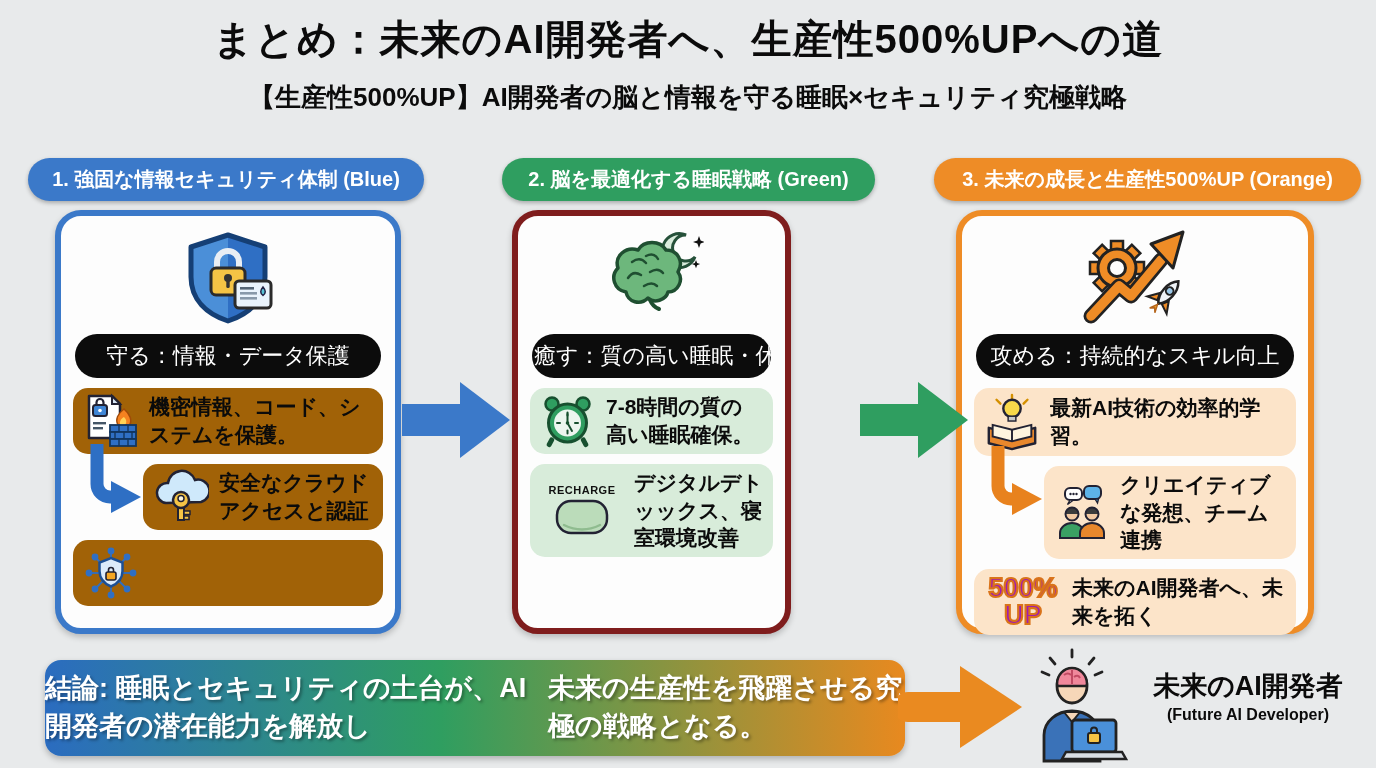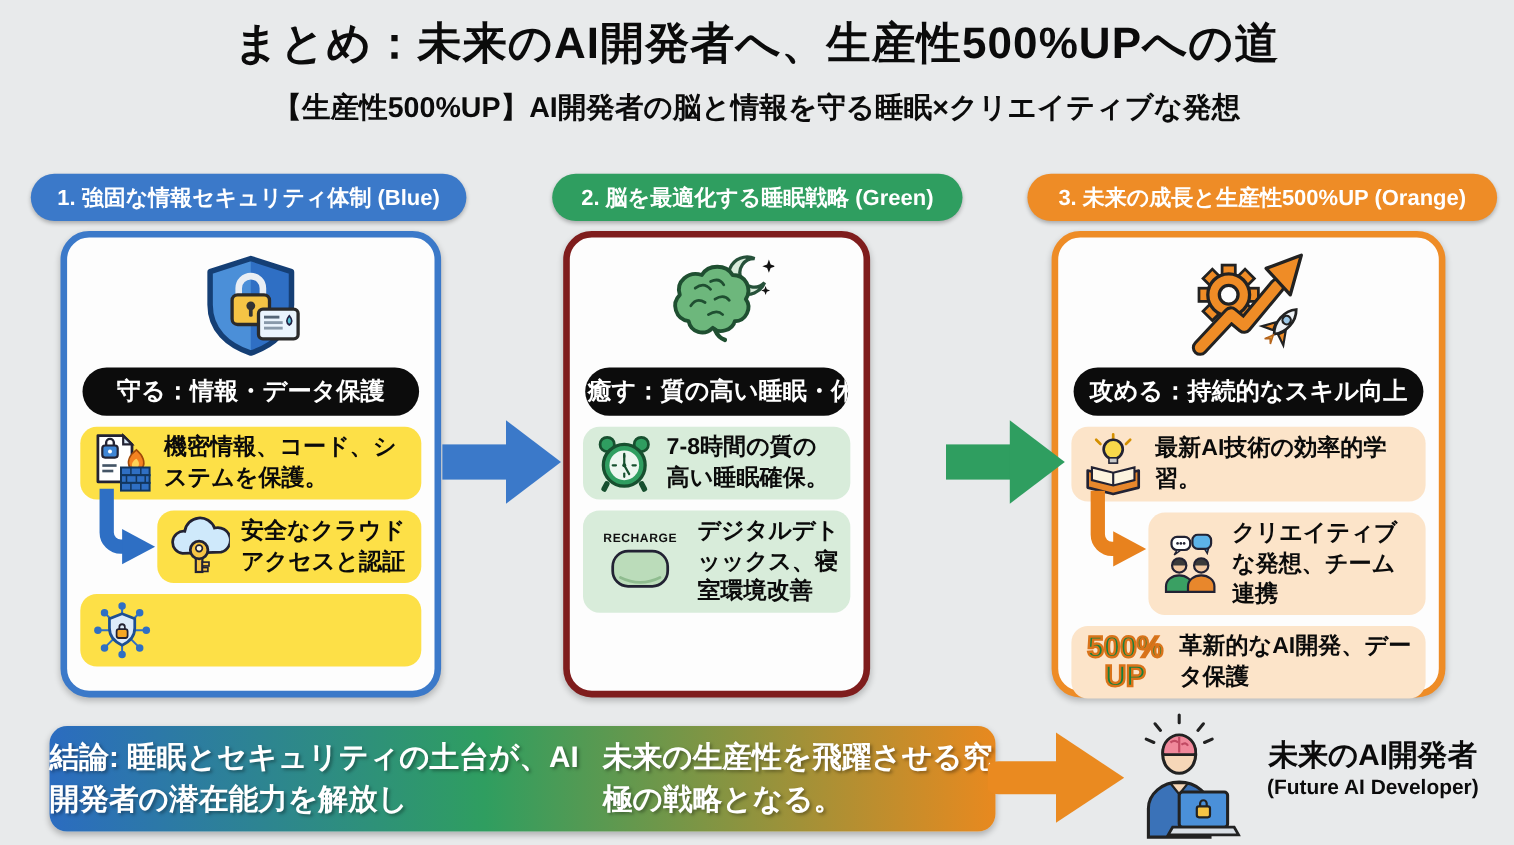--- a/index.html
+++ b/index.html
@@ -31,66 +31,66 @@
   .panel {
     position:absolute; top:210px; height:424px;
     background:#fdfdfd; border-radius:26px; padding:6px 12px;
     box-shadow:0 3px 6px rgba(0,0,0,.22);
   }
   .panel-blue   { left:55px;  width:346px; border:6px solid #3b79c9; }
   .panel-green  { left:512px; width:279px; border:6px solid #7f1d1d; }
   .panel-orange { left:956px; width:358px; border:6px solid #ee8c26; }
   .main-icon-wrap { height:112px; display:flex; align-items:center; justify-content:center; }
   .banner {
-    background:#0c0c0c; color:#fff; font-weight:bold; font-size:22px;
+    background:#0c0c0c; color:#fff; font-weight:normal; font-size:22px;
     border-radius:22px; text-align:center; padding:7px 2px; margin:0 2px 10px;
     white-space:nowrap; overflow:hidden;
   }
   .item {
     border-radius:15px; display:flex; align-items:center; gap:10px;
     padding:5px 10px; min-height:66px; margin-bottom:10px;
   }
-  .blue-bg   { background:#fde047; }
+  .blue-bg   { background:#a16207; }
   .green-bg  { background:#d8ecda; }
   .orange-bg { background:#fce4c9; }
   .item .txt { font-weight:bold; font-size:21px; line-height:1.32; word-break:break-all; }
   .icon-cell { flex:none; width:56px; display:flex; flex-direction:column; align-items:center; justify-content:center; }
   .icon-cell.wide { width:84px; }
   .recharge { font-size:11px; font-weight:bold; letter-spacing:.5px; color:#111; }
   .sub-row { position:relative; padding-left:70px; margin-bottom:10px; }
   .sub-row .item { margin-bottom:0; }
   .l-arrow { position:absolute; left:10px; top:-20px; width:64px; height:82px; }
   .up-badge {
     flex:none; width:78px; text-align:center; font-weight:bold; font-size:27px; line-height:1.0;
-    color:#15803d; -webkit-text-stroke:2.2px #d9731a; text-stroke:2.2px #d9731a;
+    color:#a21caf; -webkit-text-stroke:2.2px #d9731a; text-stroke:2.2px #d9731a;
   }
   .flow-arrow { position:absolute; top:380px; width:110px; height:80px; }
   .flow-arrow-blue  { left:402px; }
   .flow-arrow-green { left:860px; }
   .conclusion {
     position:absolute; left:45px; top:660px; width:860px; height:96px;
     border-radius:16px;
     background:linear-gradient(90deg,#2b6cc0 0%,#2f9e60 46%,#e8891f 100%);
     color:#fff; font-weight:bold; font-size:27px; line-height:1.4;
     display:flex; align-items:center; justify-content:center;
     text-shadow:2px 2px 3px rgba(0,0,0,.35);
     box-shadow:0 3px 6px rgba(0,0,0,.25);
   }
   .big-arrow { position:absolute; left:898px; top:662px; width:126px; height:90px; }
   .developer-icon { position:absolute; left:1016px; top:648px; width:112px; height:115px; }
   .dev-label { position:absolute; left:1120px; top:668px; width:256px; text-align:center; }
   .dev-title { font-size:27px; font-weight:bold; }
-  .dev-sub   { font-size:19px; font-weight:bold; margin-top:2px; }
+  .dev-sub   { font-size:16px; font-weight:bold; margin-top:2px; }
   svg { display:block; }
 </style>
 </head>
 <body>
 
 <div class="title">まとめ：未来のAI開発者へ、生産性500%UPへの道</div>
-<div class="subtitle">【生産性500%UP】AI開発者の脳と情報を守る睡眠×クリエイティブな発想</div>
+<div class="subtitle">【生産性500%UP】AI開発者の脳と情報を守る睡眠×セキュリティ究極戦略</div>
 
 <div class="pill pill-blue">1. 強固な情報セキュリティ体制 (Blue)</div>
 <div class="pill pill-green">2. 脳を最適化する睡眠戦略 (Green)</div>
 <div class="pill pill-orange">3. 未来の成長と生産性500%UP (Orange)</div>
 
 <section class="panel panel-blue">
   <div class="main-icon-wrap">
     <svg width="96" height="96" viewBox="0 0 96 96">
       <path d="M48 5 L85 17 V47 C85 70 69 84 48 91 C27 84 11 70 11 47 V17 Z" fill="#4b8fd8"></path>
       <path d="M48 5 L85 17 V47 C85 70 69 84 48 91 Z" fill="#2f6fc4"></path>
@@ -319,21 +319,21 @@
       </div>
       <div class="txt">クリエイティブな発想、チーム連携</div>
     </div>
   </div>
 
   <div class="item orange-bg">
     <div class="up-badge">
       <div>500%</div>
       <div>UP</div>
     </div>
-    <div class="txt">革新的なAI開発、データ保護</div>
+    <div class="txt">未来のAI開発者へ、未来を拓く</div>
   </div>
 </section>
 
 <div class="flow-arrow flow-arrow-blue">
   <svg width="110" height="80" viewBox="0 0 110 80">
     <rect x="0" y="24" width="62" height="32" fill="#3b79c9"></rect>
     <polygon points="58,2 108,40 58,78" fill="#3b79c9"></polygon>
   </svg>
 </div>
 <div class="flow-arrow flow-arrow-green">

